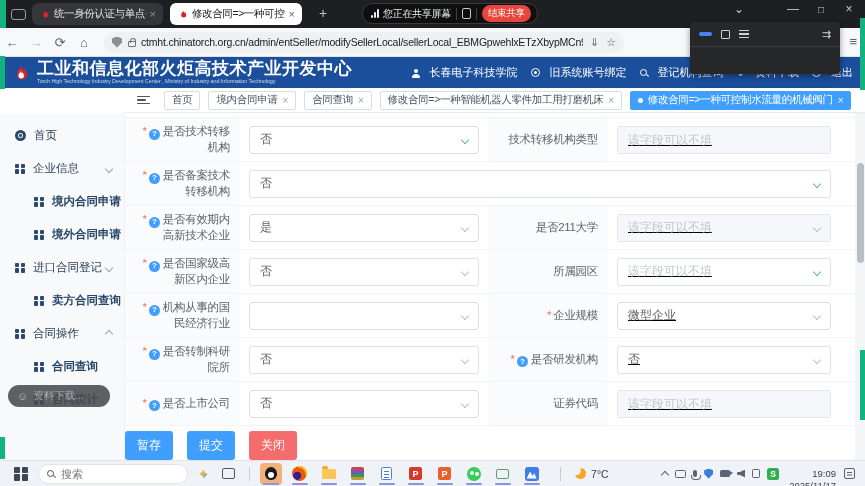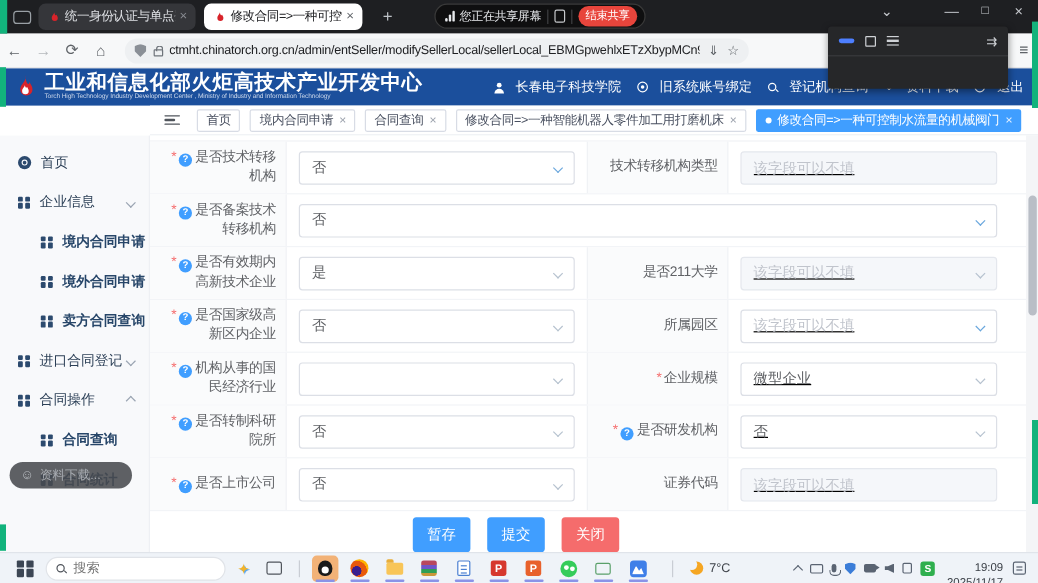--- a/index.html
+++ b/index.html
@@ -109,21 +109,21 @@
   .sel, .inp { width:100%; height:28px; border:1px solid #dcdfe6; border-radius:3px; background:#fff; display:flex; align-items:center; padding:0 10px; font-size:12px; color:#606266; position:relative; }
   .sel { cursor:pointer; }
   .sel .sch2 { position:absolute; right:10px; color:#b6c2cf; }
   .sel .sch2.blue { color:#6aa7dd; }
   .sel.dis, .inp.dis { background:#f5f7fa; border-color:#e4e7ed; cursor:not-allowed; }
   .ph { color:#c0c4cc; }
   input.inp { outline:none; }
   input.inp::placeholder { color:#c0c4cc; }
   .fullfld { flex:1; display:flex; align-items:center; padding:0 24px 0 10px; }
 
-  .actions { height:38px; display:flex; align-items:center; justify-content:center; gap:14px; padding-right:120px; }
+  .actions { height:38px; display:flex; align-items:center; gap:14px; padding-right:120px; }
   .abtn { border:none; border-radius:3px; color:#fff; font-size:12px; padding:6px 12px; cursor:pointer; }
   .abtn.blue { background:#409eff; } .abtn.red { background:#f56c6c; }
 
   .pagescroll { width:10px; background:#f4f5f7; flex:none; position:relative; }
   .pagescroll .thumb { position:absolute; left:1.5px; top:50px; width:7px; height:100px; background:#b9bec6; border-radius:4px; }
 
   
   .meet { position:absolute; left:690px; top:22px; width:150px; height:52px; background:#262729; border-radius:3px; z-index:70; box-shadow:0 2px 6px rgba(0,0,0,.4); }
   .meet .row1 { height:25px; display:flex; align-items:center; gap:9px; padding:0 9px; border-bottom:1px solid #3a3b3d; }
   .dash-ic { width:13px; height:4px; border-radius:2px; background:#4d7fff; cursor:pointer; }
@@ -336,38 +336,38 @@
         </div>
       <div class="sitem sub">
           <span class="grid4">
             <i></i>
             <i></i>
             <i></i>
             <i></i>
           </span>
           <span>境外合同申请</span>
         </div>
-      <div class="sitem sub">
-          <span class="grid4">
-            <i></i>
-            <i></i>
-            <i></i>
-            <i></i>
-          </span>
-          <span>卖方合同查询</span>
-        </div>
       <div class="sitem">
           <span class="grid4">
             <i></i>
             <i></i>
             <i></i>
             <i></i>
           </span>
           <span>进口合同登记</span>
           <span class="sch chevcss cdown"></span>
+        </div>
+      <div class="sitem sub">
+          <span class="grid4">
+            <i></i>
+            <i></i>
+            <i></i>
+            <i></i>
+          </span>
+          <span>卖方合同查询</span>
         </div>
       <div class="sitem">
           <span class="grid4">
             <i></i>
             <i></i>
             <i></i>
             <i></i>
           </span>
           <span>合同操作</span>
           <span class="sch chevcss cup"></span>

